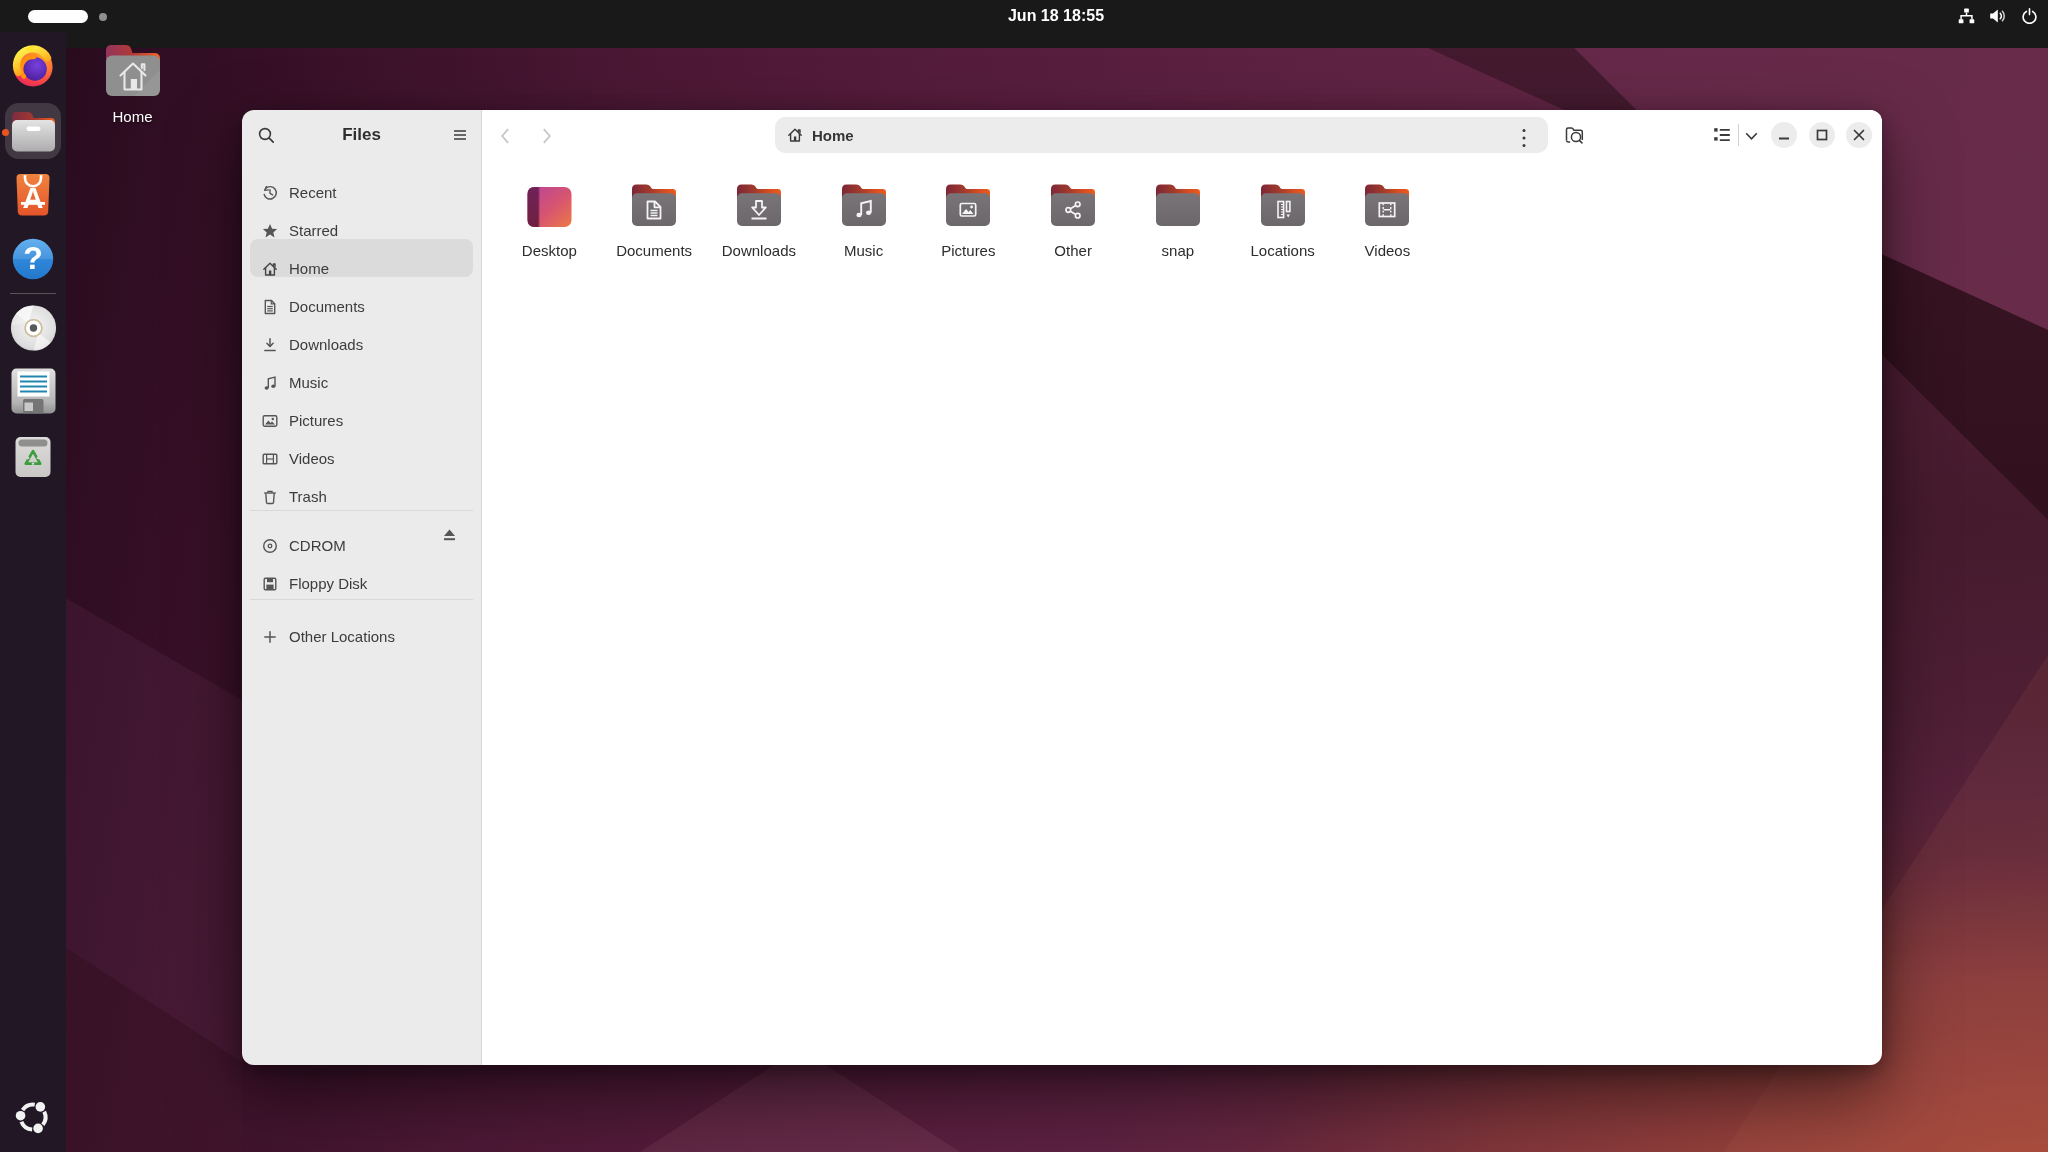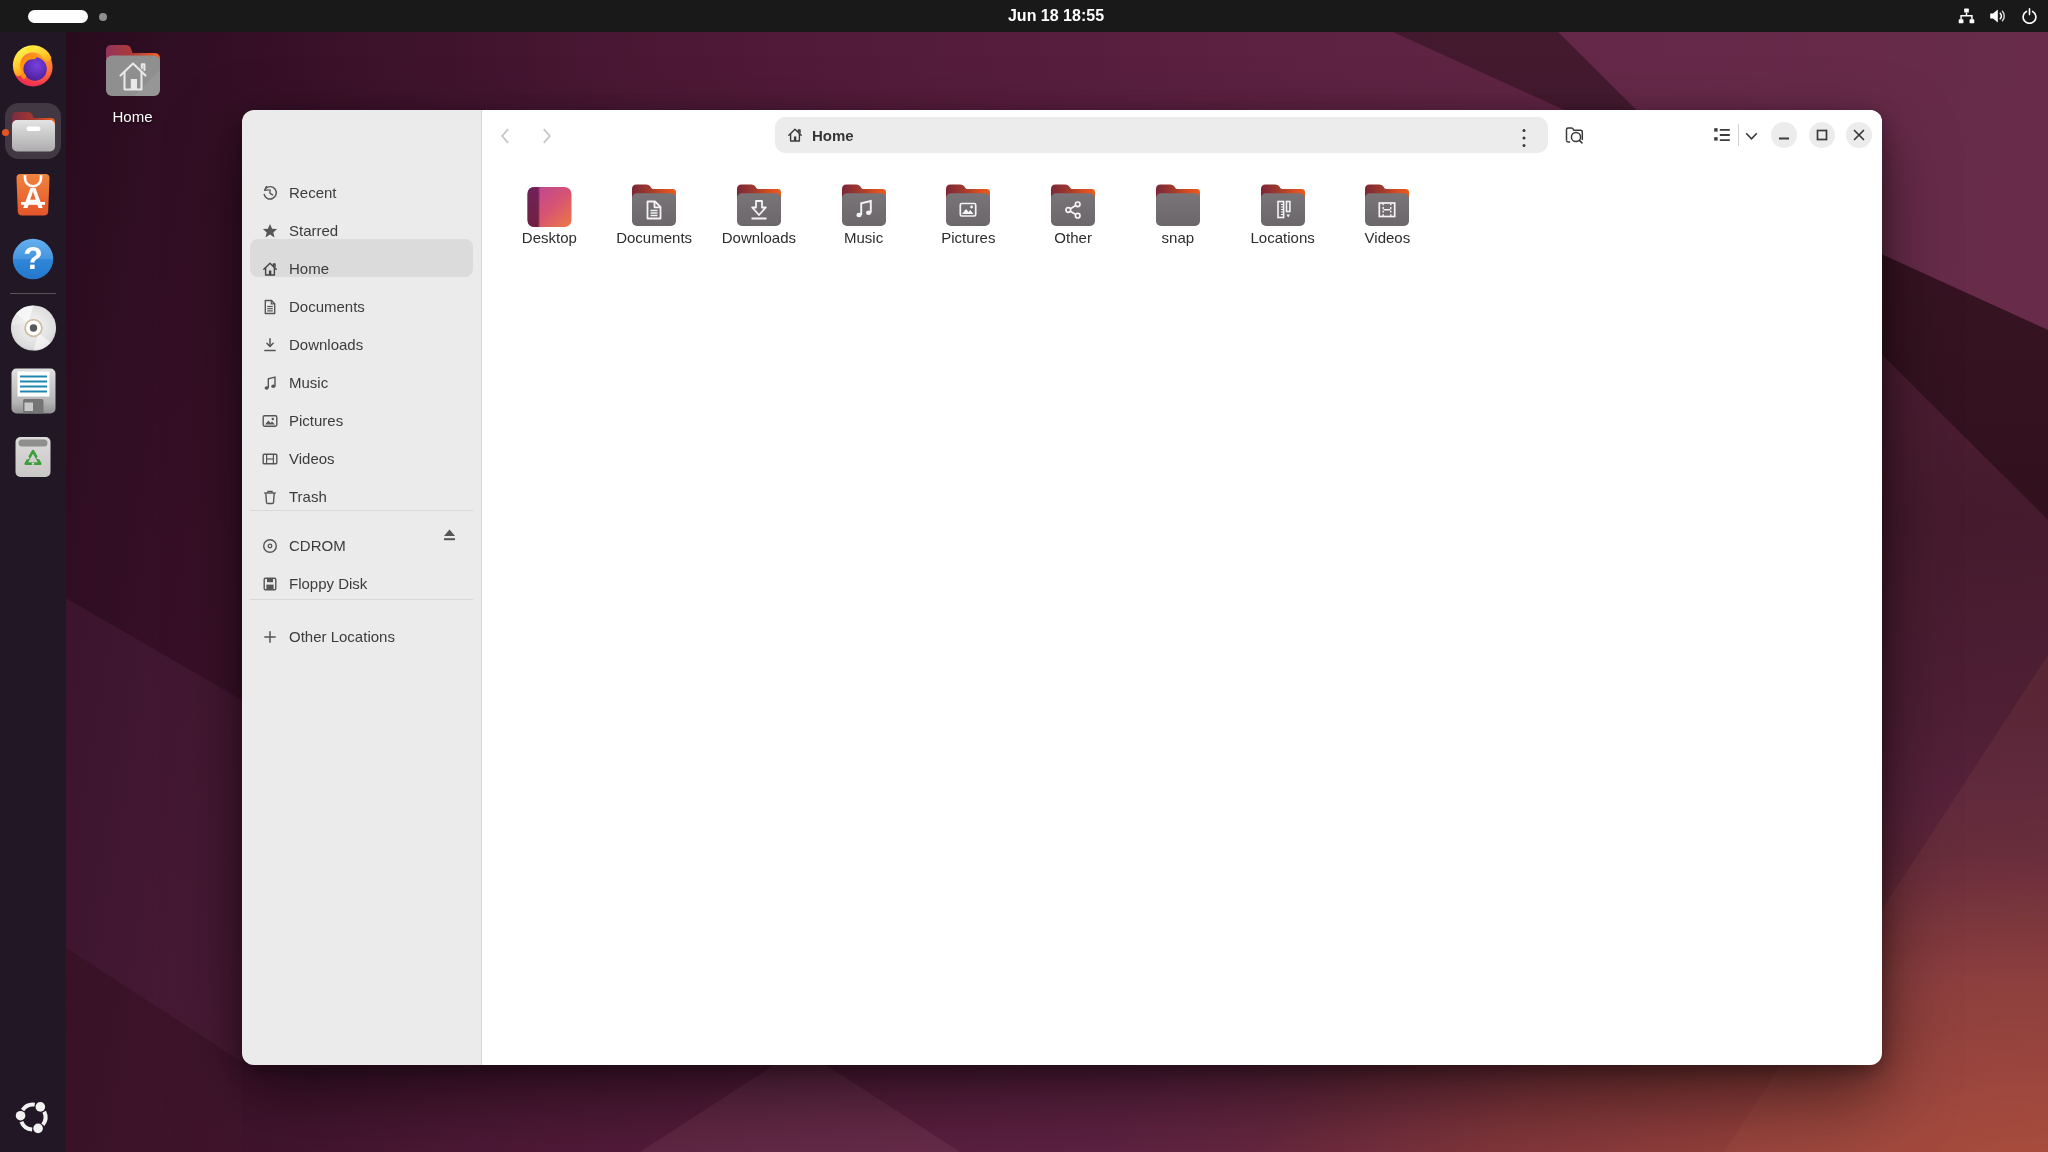--- a/index.html
+++ b/index.html
@@ -11,21 +11,21 @@
    linear-gradient(100deg,#24091b 0%,#3a1129 15%,#4c1835 30%,#571d3d 45%,#5e2242 60%,#622645 75%,#652a47 100%);}
 .facet{position:absolute;left:0;top:0;width:2048px;height:1152px;}
 #f1{clip-path:polygon(1323px 0px,1526px 0px,2048px 520px,2048px 330px);background:rgba(30,8,16,0.5);}
 #f2{clip-path:polygon(1323px 0px,2048px 0px,2048px 330px);background:rgba(200,130,180,0.04);}
 #f3{clip-path:polygon(0px 560px,242px 700px,242px 1152px,0px 1152px);background:rgba(210,120,180,0.08);}
 #f4{clip-path:polygon(640px 1152px,800px 1048px,960px 1152px);background:rgba(255,190,190,0.08);}
 #f5{clip-path:polygon(1840px 235px,2048px 330px,2048px 1005px,1840px 1080px);background:linear-gradient(180deg, rgba(28,7,10,0.25) 20%, rgba(28,7,10,0.42) 45%, rgba(28,7,10,0.30) 62%, rgba(28,7,10,0) 85%);}
 #f7{clip-path:polygon(2048px 655px,2048px 1152px,1724px 1152px);background:rgba(205,115,85,0.10);}
 #f8{clip-path:polygon(0px 905px,242px 1062px,242px 1152px,0px 1152px);background:rgba(30,5,8,0.22);}
 
-#topbar{position:absolute;left:0;top:0;width:2048px;height:32px;background:#191919;}
+#topbar{position:absolute;left:0;top:0;width:2048px;height:48px;background:#191919;}
 #pill{position:absolute;left:28px;top:10px;width:60px;height:13px;border-radius:7px;background:#fff;}
 #wdot{position:absolute;left:99px;top:13px;width:8px;height:8px;border-radius:50%;background:#8f8f8f;}
 #clock{position:absolute;left:0;top:0;width:2112px;height:32px;line-height:31px;text-align:center;color:#fff;font-size:16px;font-weight:700;}
 #tray{position:absolute;right:10px;top:8px;display:flex;gap:14px;align-items:center;}
 
 #dock{position:absolute;left:0;top:32px;width:66px;height:1120px;background:#221825;}
 .dicon{position:absolute;left:0;width:66px;display:flex;justify-content:center;}
 #dhl{position:absolute;left:5px;top:71px;width:56px;height:56px;border-radius:14px;background:rgba(255,255,255,0.14);}
 #ddot{position:absolute;left:2px;top:97px;width:7px;height:7px;border-radius:50%;background:#e95420;}
 #dsep1{position:absolute;left:10px;top:261px;width:46px;height:1px;background:rgba(255,255,255,0.25);}
@@ -52,21 +52,21 @@
 .navbtn{position:absolute;top:17px;}
 #pathbar{position:absolute;left:293px;top:7px;width:773px;height:36px;border-radius:10px;background:#ececec;display:flex;align-items:center;padding-left:12px;}
 #pathbar .ptxt{font-weight:700;font-size:15px;color:#363636;margin-left:9px;}
 #kebab{position:absolute;left:747px;top:10px;}
 .circbtn{position:absolute;top:12px;width:26px;height:26px;border-radius:50%;background:#ececec;display:flex;align-items:center;justify-content:center;}
 #vsep{position:absolute;left:1256px;top:14px;width:1px;height:22px;background:#d0d0d0;}
 
 #content{position:absolute;left:15px;top:74px;display:flex;}
 .cell{width:104.75px;display:flex;flex-direction:column;align-items:center;}
 .cell .ic{height:43px;display:flex;align-items:flex-start;justify-content:center;}
-.cell .lb{margin-top:2px;font-size:15px;color:#2d2d2d;line-height:17px;}
+.cell .lb{margin-top:15px;font-size:15px;color:#2d2d2d;line-height:17px;}
 </style>
 </head>
 <body>
 <div id="stage">
   <div class="facet" id="f1"></div>
   <div class="facet" id="f2"></div>
   <div class="facet" id="f3"></div>
   <div class="facet" id="f4"></div>
   <div class="facet" id="f5"></div>
   <div class="facet" id="f7"></div>
@@ -264,20 +264,34 @@
         <path d="M19.5 28.3 V45.5 H36.5 V28.3"></path>
         <path d="M36.8 24 V20.3 h2.6 V26"></path>
       </g>
       <rect x="25.8" y="35" width="6.2" height="10.5" fill="#e8e8e8"></rect>
     </svg>
     <div class="lbl">Home</div>
   </div>
 
   <div id="win">
     <div id="sidebar">
+      <div id="sbhead">
+        <svg class="sbbtn" style="left:16px;" width="17" height="17" viewBox="0 0 17 17">
+            <circle cx="7" cy="7" r="5.4" fill="none" stroke="#3a3a3a" stroke-width="1.6"></circle>
+            <line x1="11.2" y1="11.2" x2="15.2" y2="15.2" stroke="#3a3a3a" stroke-width="1.7" stroke-linecap="round"></line>
+          </svg>
+        <div id="sbtitle">Files</div>
+        <svg class="sbbtn" style="left:212px;top:20px;" width="12" height="10" viewBox="0 0 12 10">
+            <g stroke="#3a3a3a" stroke-width="1.4">
+              <line x1="0" y1="1" x2="12" y2="1"></line>
+              <line x1="0" y1="5" x2="12" y2="5"></line>
+              <line x1="0" y1="9" x2="12" y2="9"></line>
+            </g>
+          </svg>
+      </div>
       <div id="sblist">
         <div class="sr"><svg width="16" height="16" viewBox="0 0 16 16">
               <g fill="none" stroke="#565656" stroke-width="1.4">
                 <path d="M3.6 3.5 A6.2 6.2 0 1 1 2 9"></path>
                 <path d="M8 4.8 V8.3 L10.6 9.9" stroke-linecap="round"></path>
               </g>
               <path d="M4.6 1.1 L2.6 5.4 7 4.9" fill="none" stroke="#565656" stroke-width="1.4" stroke-linejoin="round"></path>
             </svg>Recent</div>
         <div class="sr"><svg width="16" height="16" viewBox="0 0 16 16">
               <path d="M8 1 L10.1 5.7 15.1 6.1 11.3 9.4 12.5 14.4 8 11.6 3.5 14.4 4.7 9.4 0.9 6.1 5.9 5.7 z" fill="#565656"></path>

